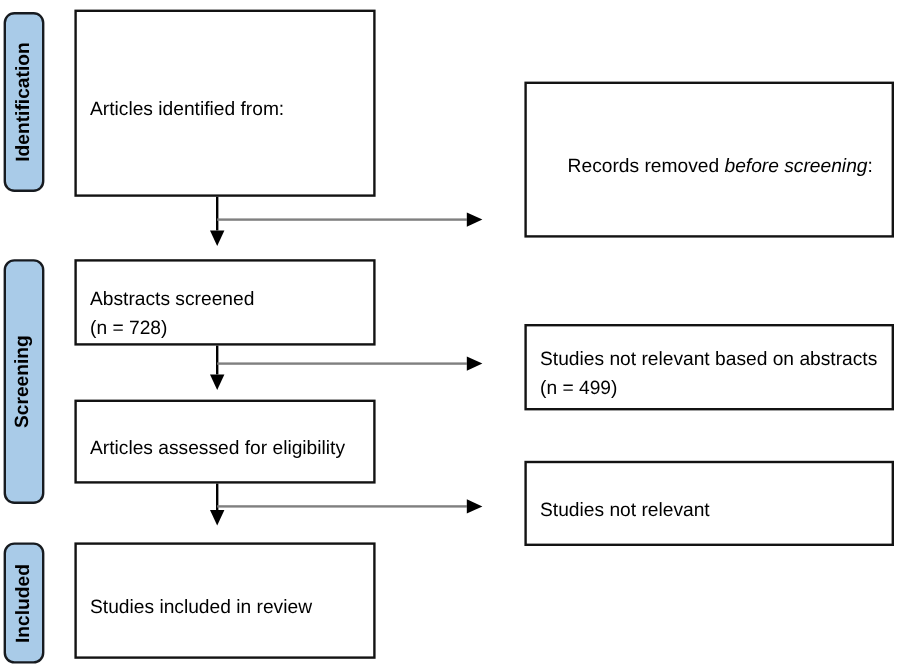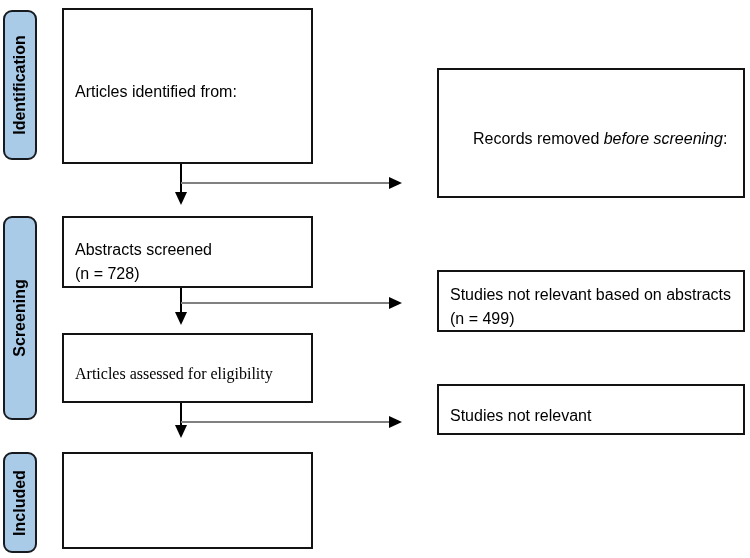--- a/index.html
+++ b/index.html
@@ -59,25 +59,25 @@
   }
   .box .txt {
     font-size: 16px;
     line-height: 24px;
     color: var(--text);
   }
   .box-l { left: 62px;  width: 251px; }
   .box-r { left: 437px; width: 308px; }
   #box-identified      { top: 8px;   height: 156px; }
   #box-abstracts       { top: 216px; height: 72px; align-items: flex-end;  }
-  #box-assessed        { top: 333px; height: 70px; font-family: Liberation Serif, serif;  }
+  #box-assessed        { top: 333px; height: 70px;  }
   #box-included        { top: 452px; height: 97px;  }
   #box-removed         { top: 68px;  height: 130px; padding-left: 34px; }
-  #box-notrel-abstracts{ top: 270px; height: 62px;  }
-  #box-notrel          { top: 384px; height: 51px;  }
+  #box-notrel-abstracts{ top: 270px; height: 72px;  }
+  #box-notrel          { top: 384px; height: 71px;  }
 
   
   .vline {
     position: absolute;
     width: 2px;
     background: var(--arrow-black);
   }
   .hline {
     position: absolute;
     height: 2px;
@@ -141,20 +141,21 @@
   </div>
 
   <div class="box box-l" id="box-assessed">
     <div class="txt">
       <div>Articles assessed for eligibility</div>
     </div>
   </div>
 
   <div class="box box-l" id="box-included">
     <div class="txt">
+      <div>Studies included in review</div>
     </div>
   </div>
 
   <div class="box box-r" id="box-removed">
     <div class="txt">
       <div><span>Records removed </span><i>before screening</i><span>:</span></div>
     </div>
   </div>
 
   <div class="box box-r" id="box-notrel-abstracts">

